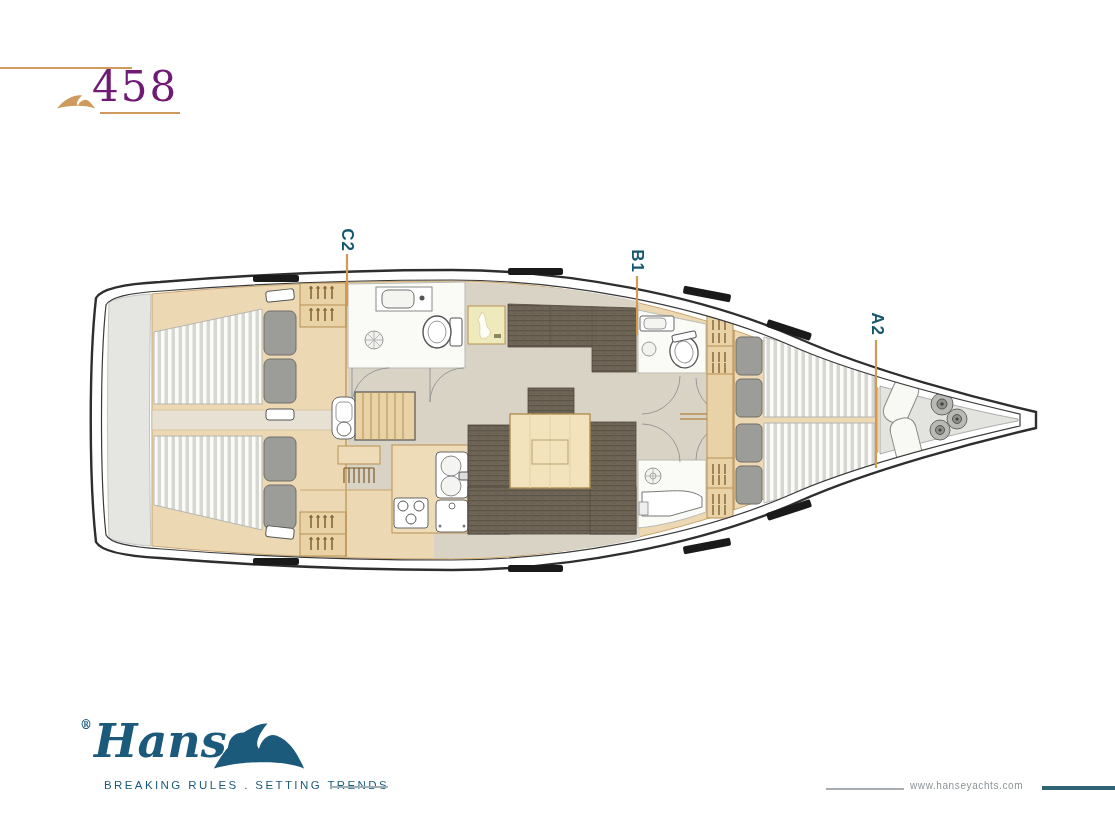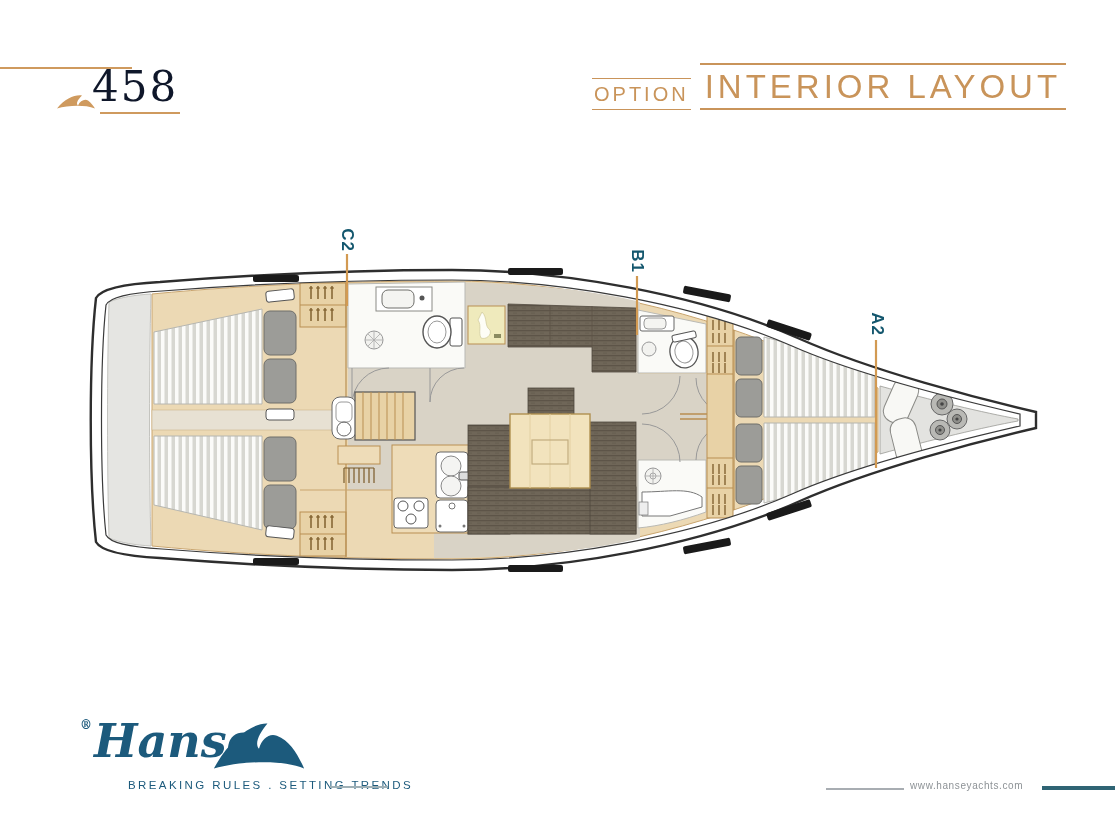--- a/index.html
+++ b/index.html
@@ -1,56 +1,52 @@
 <!DOCTYPE html>
 <html><head>
 <meta charset="utf-8">
 <style>
   html,body{margin:0;padding:0;background:#ffffff;}
   #page{position:relative;width:1115px;height:836px;background:#fff;overflow:hidden;
         font-family:"Liberation Sans", sans-serif;}
   
   .hline{position:absolute;background:#cf9a5e;}
   #model-number{position:absolute;left:92px;top:66px;font-family:"DejaVu Serif",serif;
-      font-size:42px;font-weight:400;color:#0f172a;letter-spacing:2px;line-height:1;}
+      font-size:42px;font-weight:400;color:#701a75;letter-spacing:2px;line-height:1;}
   #model-swoosh{position:absolute;left:56px;top:92px;width:40px;height:19px;}
   #header-right{position:absolute;left:592px;top:63px;display:flex;align-items:flex-end;gap:9px;color:#c9945a;}
   #option-box{border-top:1.5px solid #c9945a;border-bottom:1.5px solid #c9945a;
       padding:4px 2px 3px 2px;font-size:20px;letter-spacing:3px;font-weight:400;}
   #title-box{border-top:2px solid #c9945a;border-bottom:2px solid #c9945a;
       padding:3px 5px 2px 5px;font-size:33px;letter-spacing:4px;font-weight:400;}
   
   #plan-svg{position:absolute;left:0;top:0;}
   .cabin-label{position:absolute;width:34px;height:20px;text-align:center;
       transform:rotate(90deg);font-size:17px;font-weight:600;color:#14576e;letter-spacing:1px;}
   
   #brand-script{position:absolute;left:80px;top:718px;font-family:"DejaVu Serif",serif;
       font-style:italic;font-weight:600;font-size:46px;color:#1c5a7c;line-height:1;}
   #brand-script sup{font-size:12px;font-style:normal;vertical-align:28px;margin-right:2px;}
   #brand-wave{position:absolute;left:212px;top:716px;width:94px;height:60px;}
   #brand-tagline{position:absolute;left:104px;top:779px;font-size:11.5px;letter-spacing:2.4px;
-      color:#1c5a7c;font-weight:500;margin-left:24px;}
+      color:#1c5a7c;font-weight:500;}
   #website-text{position:absolute;left:910px;top:780px;font-size:10px;letter-spacing:0.6px;color:#8d9296;}
 </style>
 </head>
 <body>
 
 <div id="page">
 
   <div class="hline" style="left:0;top:67px;width:132px;height:1.5px;"></div>
   <svg id="model-swoosh" viewBox="0 0 40 18">
     <path d="M1 16 C 9 6, 19 2, 26 3 C 21 8, 20 11, 22 13 C 24 8, 29 6, 32 8 C 35 10, 37 13, 39 16 C 28 12, 12 13, 1 16 Z" fill="#cf9a5e"></path>
   </svg>
   <div id="model-number">458</div>
   <div class="hline" style="left:100px;top:112px;width:80px;height:2px;"></div>
 
-  <div id="header-right">
-    <div id="option-box">OPTION</div>
-    <div id="title-box">INTERIOR LAYOUT</div>
-  </div>
 
   <svg id="plan-svg" width="1115" height="836" viewBox="0 0 1115 836">
     <defs>
       <pattern id="mat" width="7" height="10" patternUnits="userSpaceOnUse">
         <rect width="7" height="10" fill="#fbfbf9"></rect>
           <rect x="3.5" width="3.5" height="10" fill="#d7d7d1"></rect>
       </pattern>
       <pattern id="uph" width="9" height="5" patternUnits="userSpaceOnUse">
         <rect width="9" height="5" fill="#6f6658"></rect>
           <rect width="9" height="1.3" fill="#5d5448"></rect>

